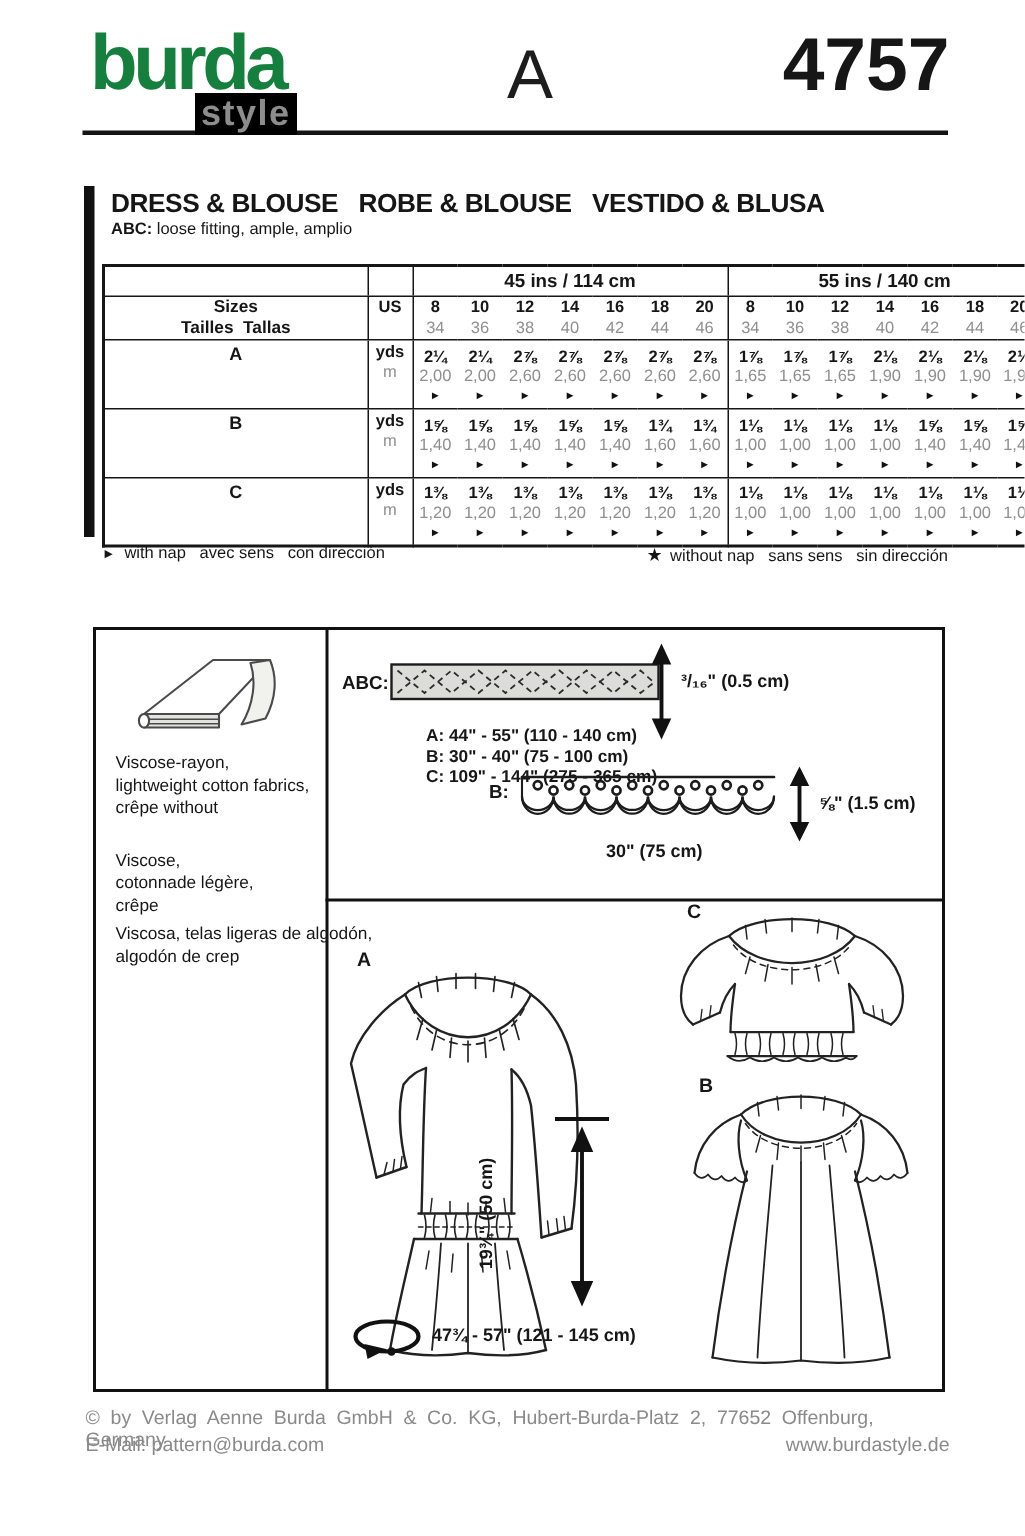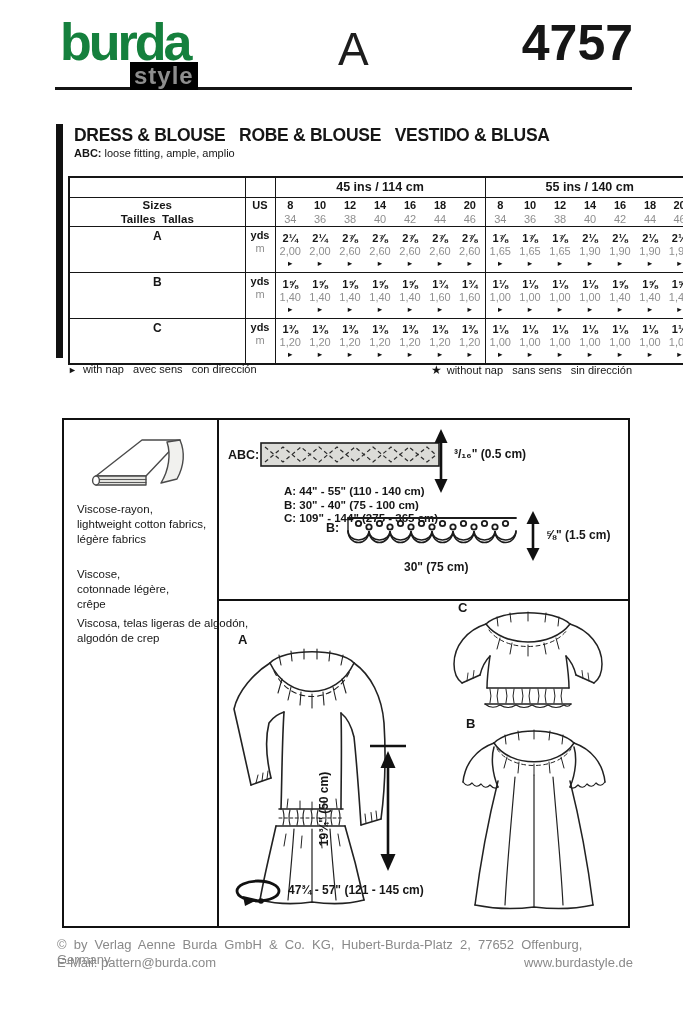--- a/index.html
+++ b/index.html
@@ -398,21 +398,21 @@
       <path d="M14,44 L60,8 L98,8 L64,44 Z" fill="#ffffff"></path>
       <path d="M98,8 C103,20 102,34 95,47 L79,51 C87,38 89,22 85,10 Z" fill="#f1f1ee"></path>
       <path d="M14,44 L64,44 L64,53 L14,53 Z" fill="#e3e3df"></path>
       <path d="M14,47.5 L64,47.5 M14,50.5 L64,50.5" fill="none" stroke-width="0.9"></path>
       <ellipse cx="14" cy="48.5" rx="3.4" ry="4.5" fill="#ffffff"></ellipse>
     </g>
   </svg>
   <div class="abs fab-text" style="top:82px">
     <div>Viscose-rayon,</div>
       <div>lightweight cotton fabrics,</div>
-      <div>légère fabrics</div>
+      <div>crêpe without</div>
   </div>
   <div class="abs fab-text" style="top:147px">
     <div>Viscose,</div>
       <div>cotonnade légère,</div>
       <div>crêpe</div>
   </div>
   <div class="abs fab-text" style="top:196px">
     <div>Viscosa, telas ligeras de algodón,</div>
       <div>algodón de crep</div>
   </div>

